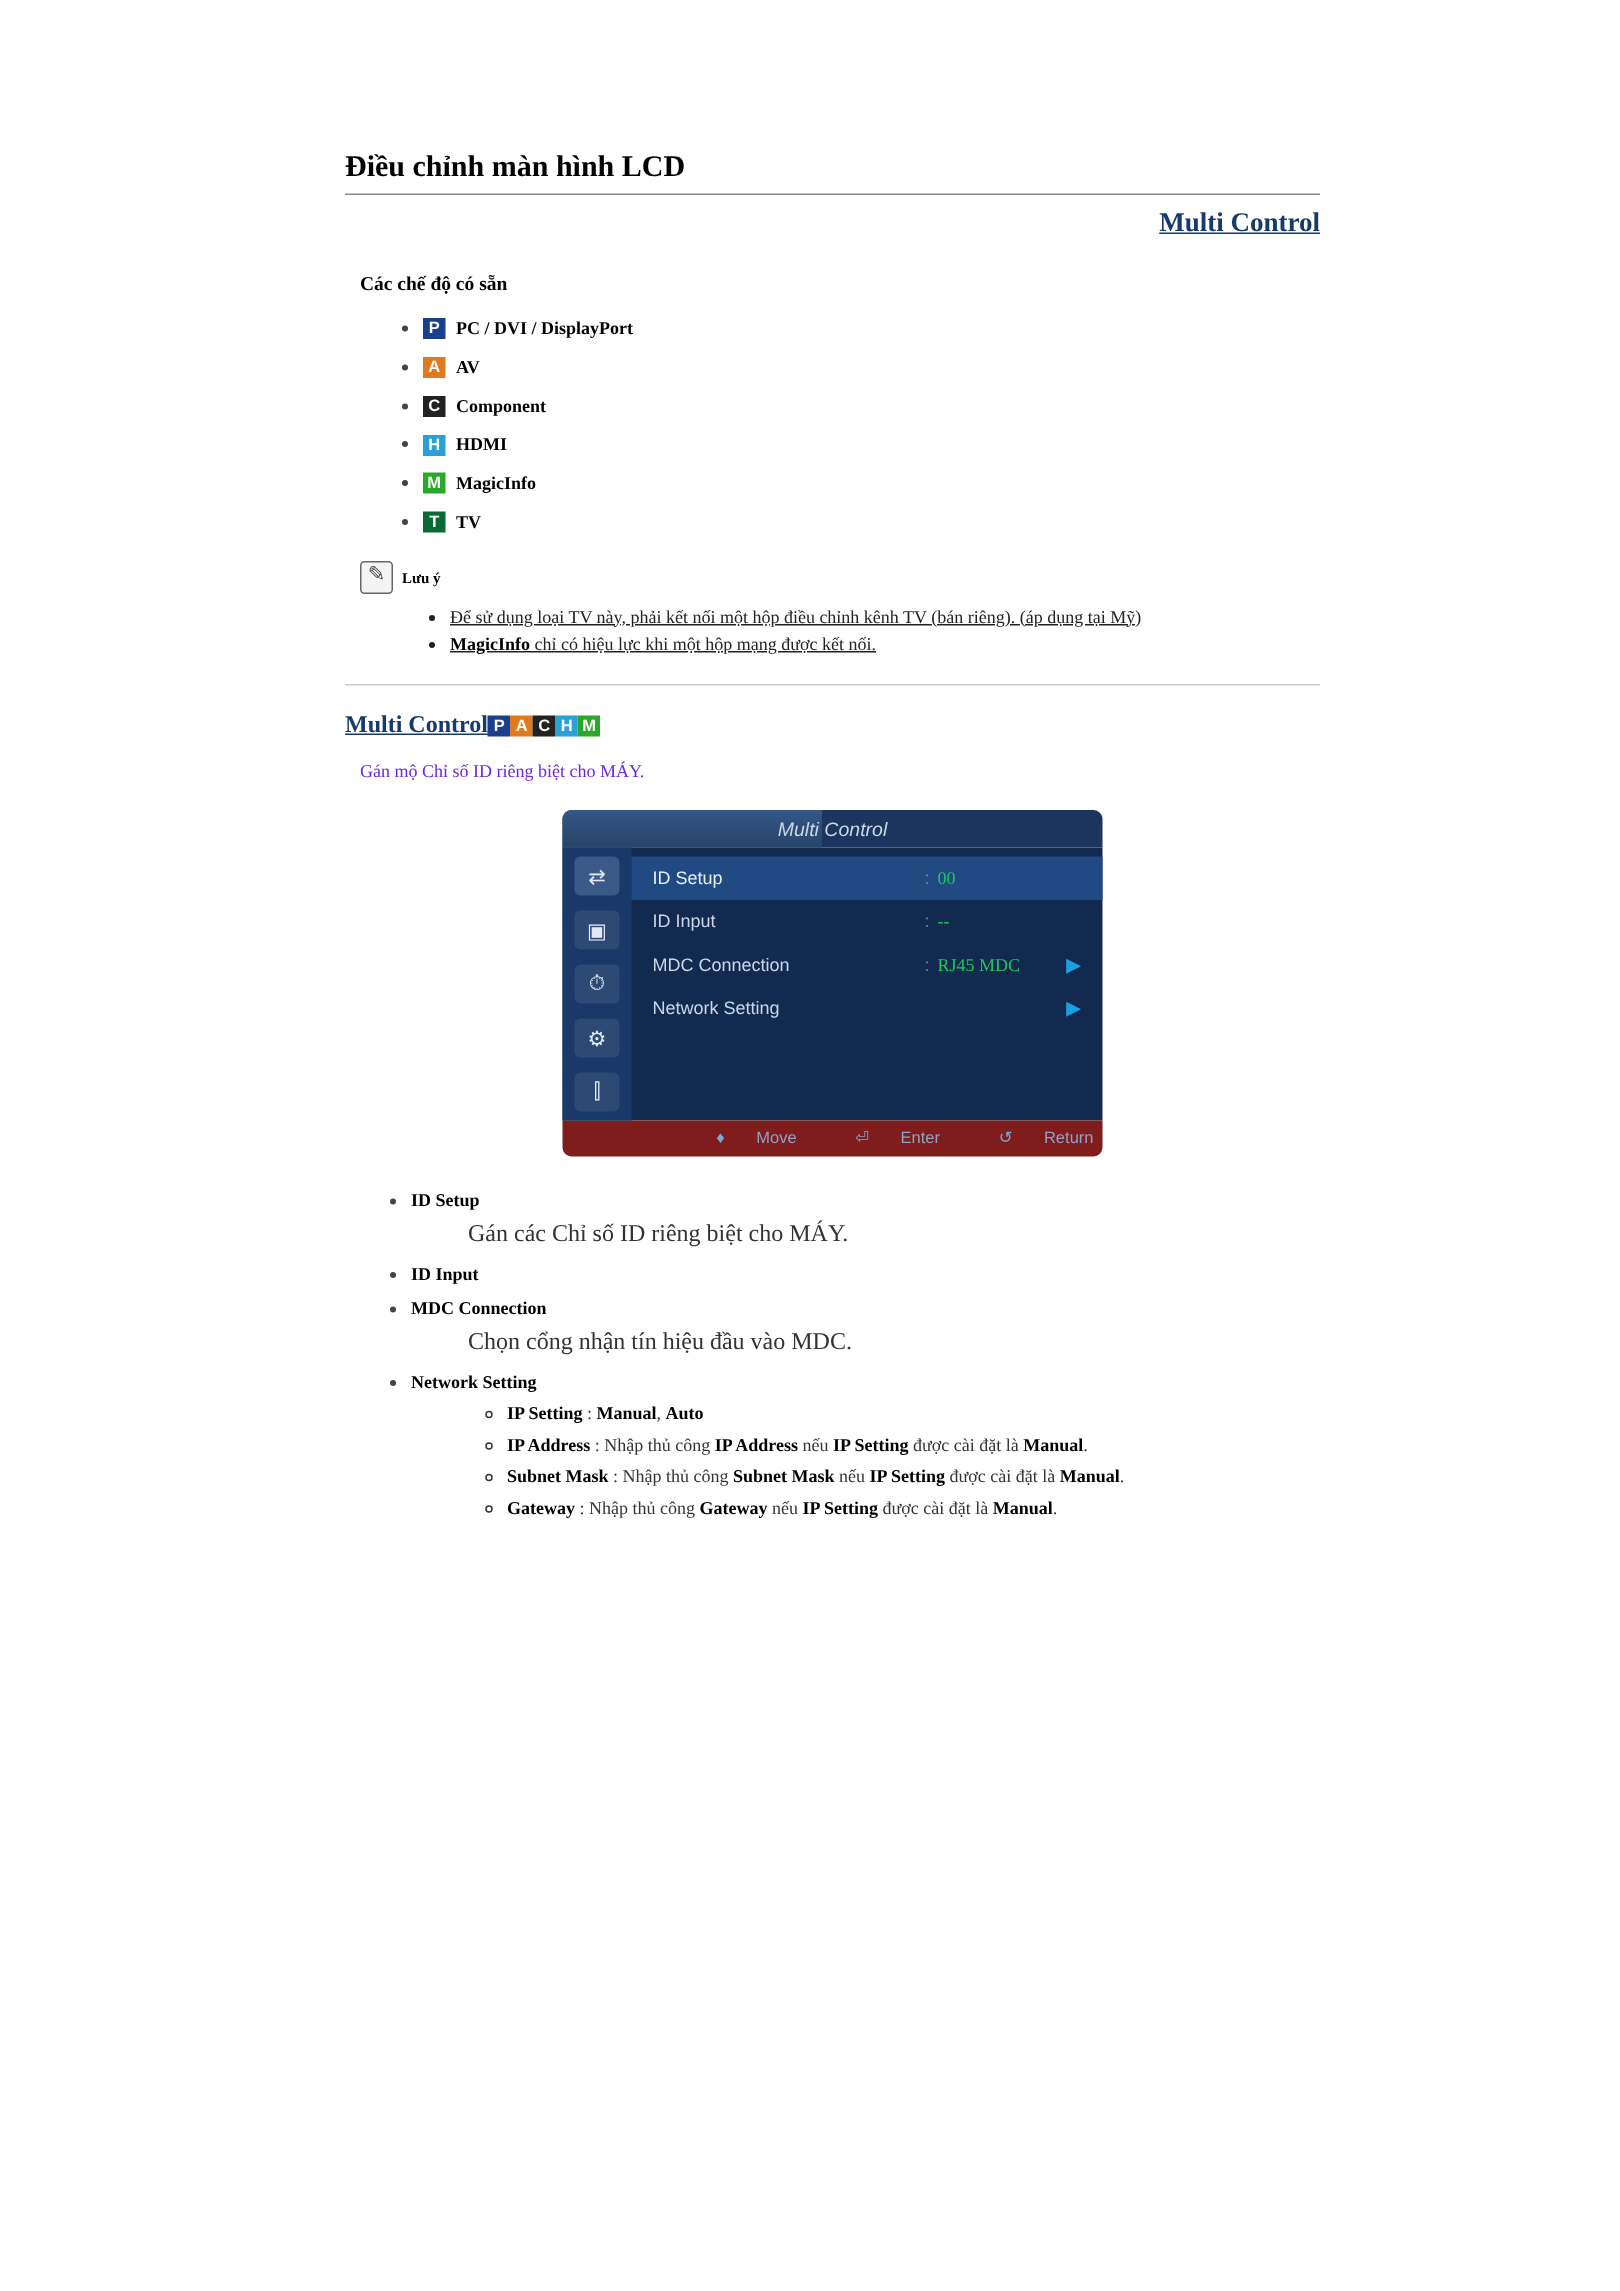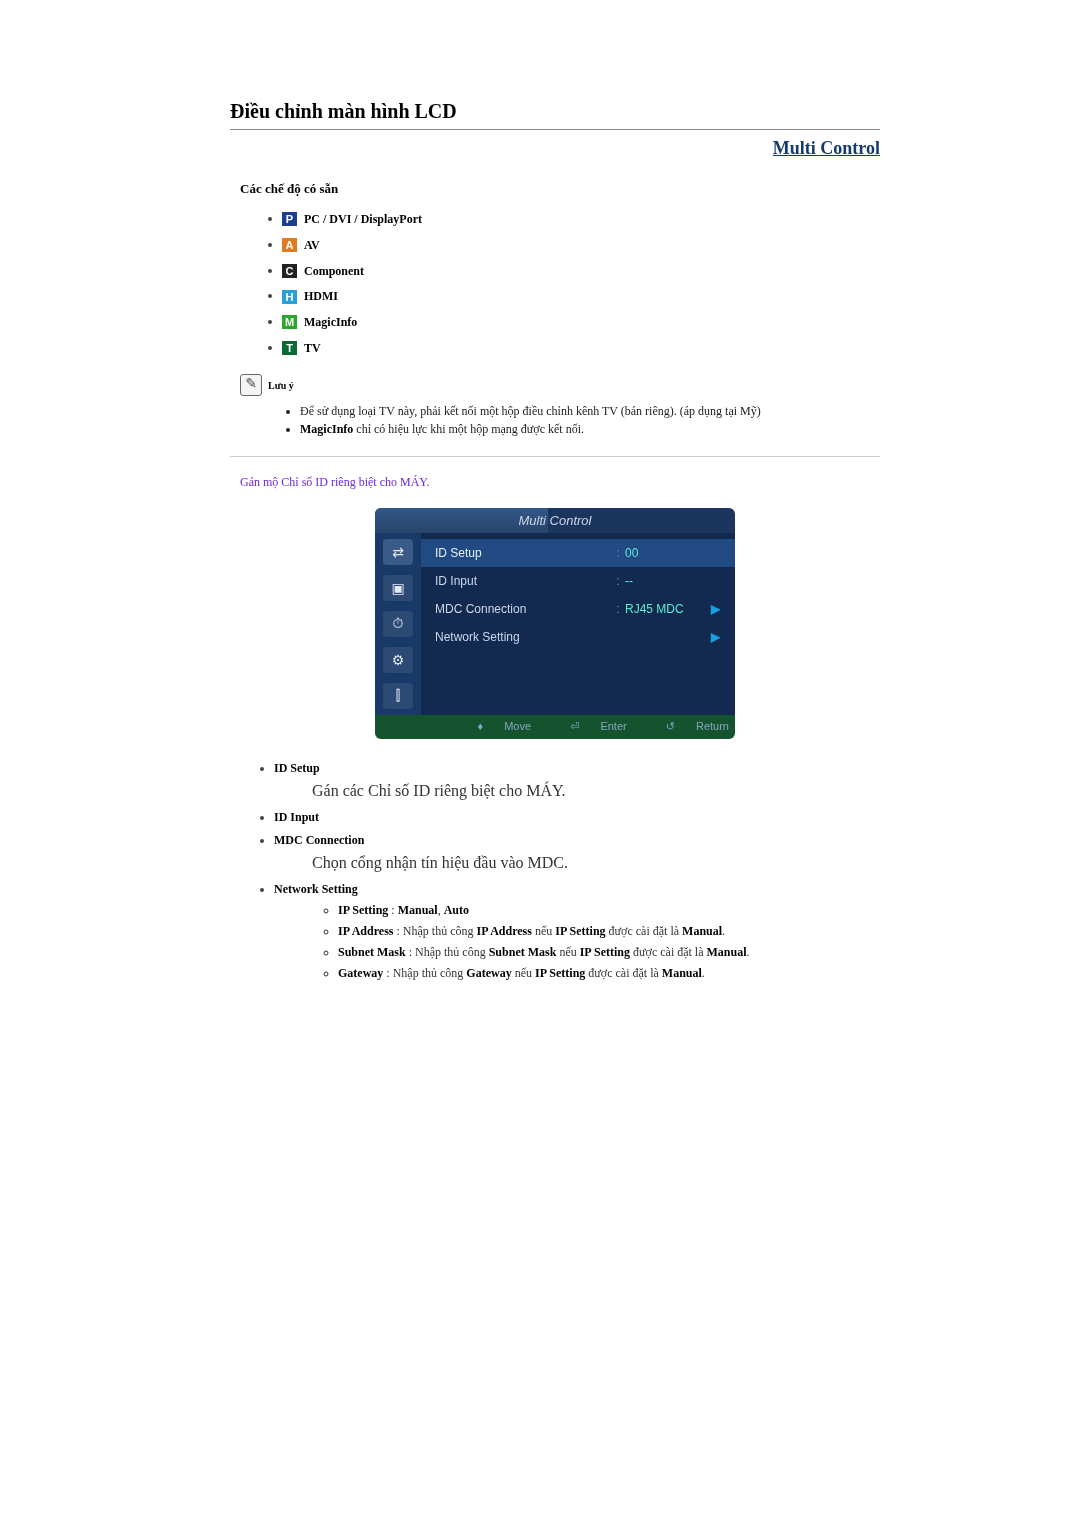--- a/index.html
+++ b/index.html
@@ -96,20 +96,21 @@
   }
   ul.notes-list {
     list-style: disc;
     padding-left: 60px;
     margin: 6px 0 18px 0;
   }
   ul.notes-list li {
     font-size: 12px;
     color: #222;
     line-height: 1.5;
+    text-decoration: underline;
   }
 
   hr.sep {
     border: none;
     border-top: 1px solid #ccc;
     margin: 14px 0 18px 0;
   }
 
   .mc-heading {
     font-size: 16px;
@@ -172,24 +173,24 @@
   .osd-side .sic.dim { background:#2c4a74; }
   .osd-main { flex:1; padding:6px 0; }
   .osd-row {
     display:flex; align-items:center;
     padding:7px 10px 7px 14px;
     font-size:12px;
   }
   .osd-row.sel { background:#214a83; color:#e6eefb; }
   .osd-label { flex:1; }
   .osd-colon { width:14px; text-align:center; color:#6f8ab3; }
-  .osd-val { width:86px; color:#5eead4; }
+  .osd-val { width:86px; color:#22c55e;font-family:Liberation Serif, serif; }
   .osd-arrow { width:14px; color:#1aa0e0; font-weight:bold; }
   .osd-foot {
-    background:#14532d;
+    background:#7f1d1d;
     color:#8ba3c7;
     font-size:11px;
     padding:5px 6px 6px 6px;
     text-align:right;
     border-radius:0 0 6px 6px;
   }
   .osd-foot span { margin-left:18px; }
   .osd-foot .fic { color:#7aa8d6; margin-right:3px; }
 
   ul.spec-list { list-style: disc; padding-left:44px; margin:0; }
@@ -222,20 +223,23 @@
     <span class="note-icon">✎</span>
     <span class="note-head">Lưu ý</span>
     <ul class="notes-list" id="notes-list">
         <li>Để sử dụng loại TV này, phải kết nối một hộp điều chỉnh kênh TV (bán riêng). (áp dụng tại Mỹ)</li>
         <li><b>MagicInfo</b> chỉ có hiệu lực khi một hộp mạng được kết nối.</li>
       </ul>
   </div>
 
   <hr class="sep">
 
+  <div class="mc-heading">
+    <span>Multi Control</span><span id="mc-icons"><span class="mode-icon ic-P" style="margin-left: 0px;">P</span><span class="mode-icon ic-A" style="margin-left: 0px;">A</span><span class="mode-icon ic-C" style="margin-left: 0px;">C</span><span class="mode-icon ic-H" style="margin-left: 0px;">H</span><span class="mode-icon ic-M" style="margin-left: 0px;">M</span></span>
+  </div>
   <div class="mc-intro">Gán mộ Chỉ số ID riêng biệt cho MÁY.</div>
 
   <div class="osd">
     <div class="osd-title"><span class="t">Multi Control</span></div>
     <div class="osd-body">
       <div class="osd-side" id="osd-side">
           <div class="sic">⇄</div>
           <div class="sic dim">▣</div>
           <div class="sic dim">⏱</div>
           <div class="sic dim">⚙</div>

